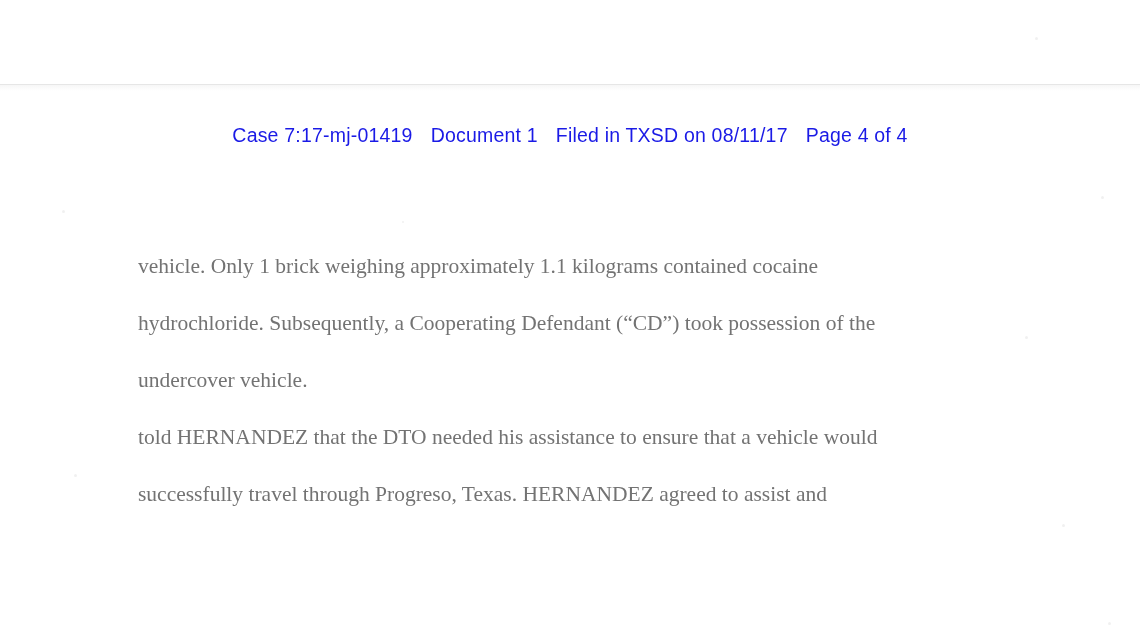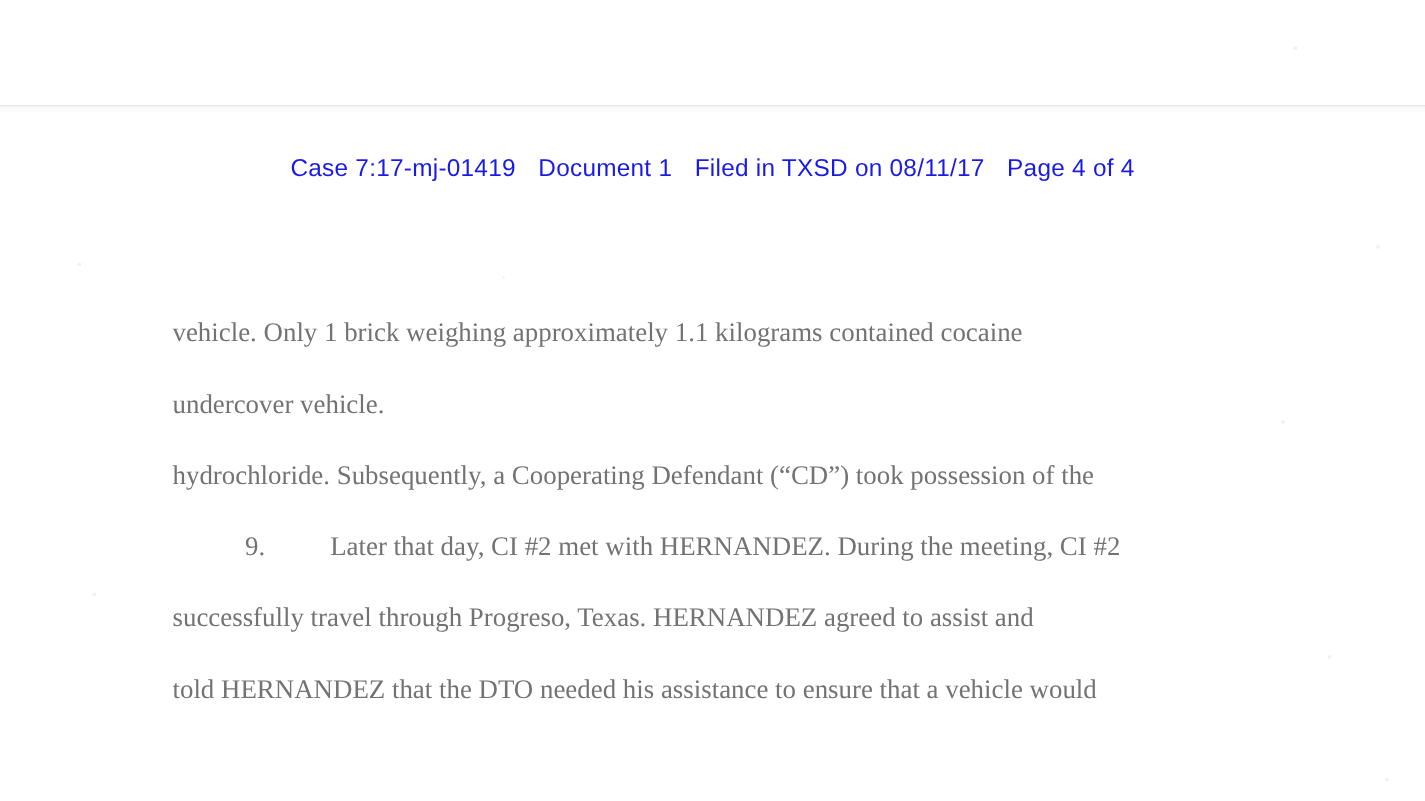--- a/index.html
+++ b/index.html
@@ -100,34 +100,31 @@
   <div class="ecf-stamp">
     <span class="seg">Case 7:17-mj-01419</span><span class="seg">Document 1</span><span class="seg">Filed in TXSD on 08/11/17</span><span class="seg">Page 4 of 4</span>
   </div>
 
   <div class="doc-body">
 
     <p class="para">
       <span>vehicle.    Only  1  brick  weighing  approximately  1.1  kilograms  contained  cocaine</span>
     </p>
     <p class="para">
-      <span>undercover vehicle.</span>
+      <span>hydrochloride. Subsequently, a Cooperating Defendant (“CD”) took possession of the</span>
     </p>
     <p class="para">
-      <span>hydrochloride. Subsequently, a Cooperating Defendant (“CD”) took possession of the</span>
+      <span>undercover vehicle.</span>
     </p>
 
     <p class="para">
-      <span class="indent"></span><span>9.</span><span class="numtab"></span><span>Later that day, CI #2 met with HERNANDEZ. During the meeting, CI #2</span>
+      <span>told HERNANDEZ that the DTO needed his assistance to ensure that a vehicle would</span>
     </p>
     <p class="para">
       <span>successfully  travel  through  Progreso,  Texas.  HERNANDEZ  agreed  to  assist  and</span>
-    </p>
-    <p class="para">
-      <span>told HERNANDEZ that the DTO needed his assistance to ensure that a vehicle would</span>
     </p>
 
   </div>
 
   <div class="speckle" style="left:1035px;top:37px;width:3px;height:3px;"></div>
   <div class="speckle" style="left:1101px;top:196px;width:3px;height:3px;"></div>
   <div class="speckle" style="left:62px;top:210px;width:3px;height:3px;"></div>
   <div class="speckle" style="left:74px;top:474px;width:3px;height:3px;"></div>
   <div class="speckle" style="left:1062px;top:524px;width:3px;height:3px;"></div>
   <div class="speckle" style="left:402px;top:221px;width:2px;height:2px;"></div>

